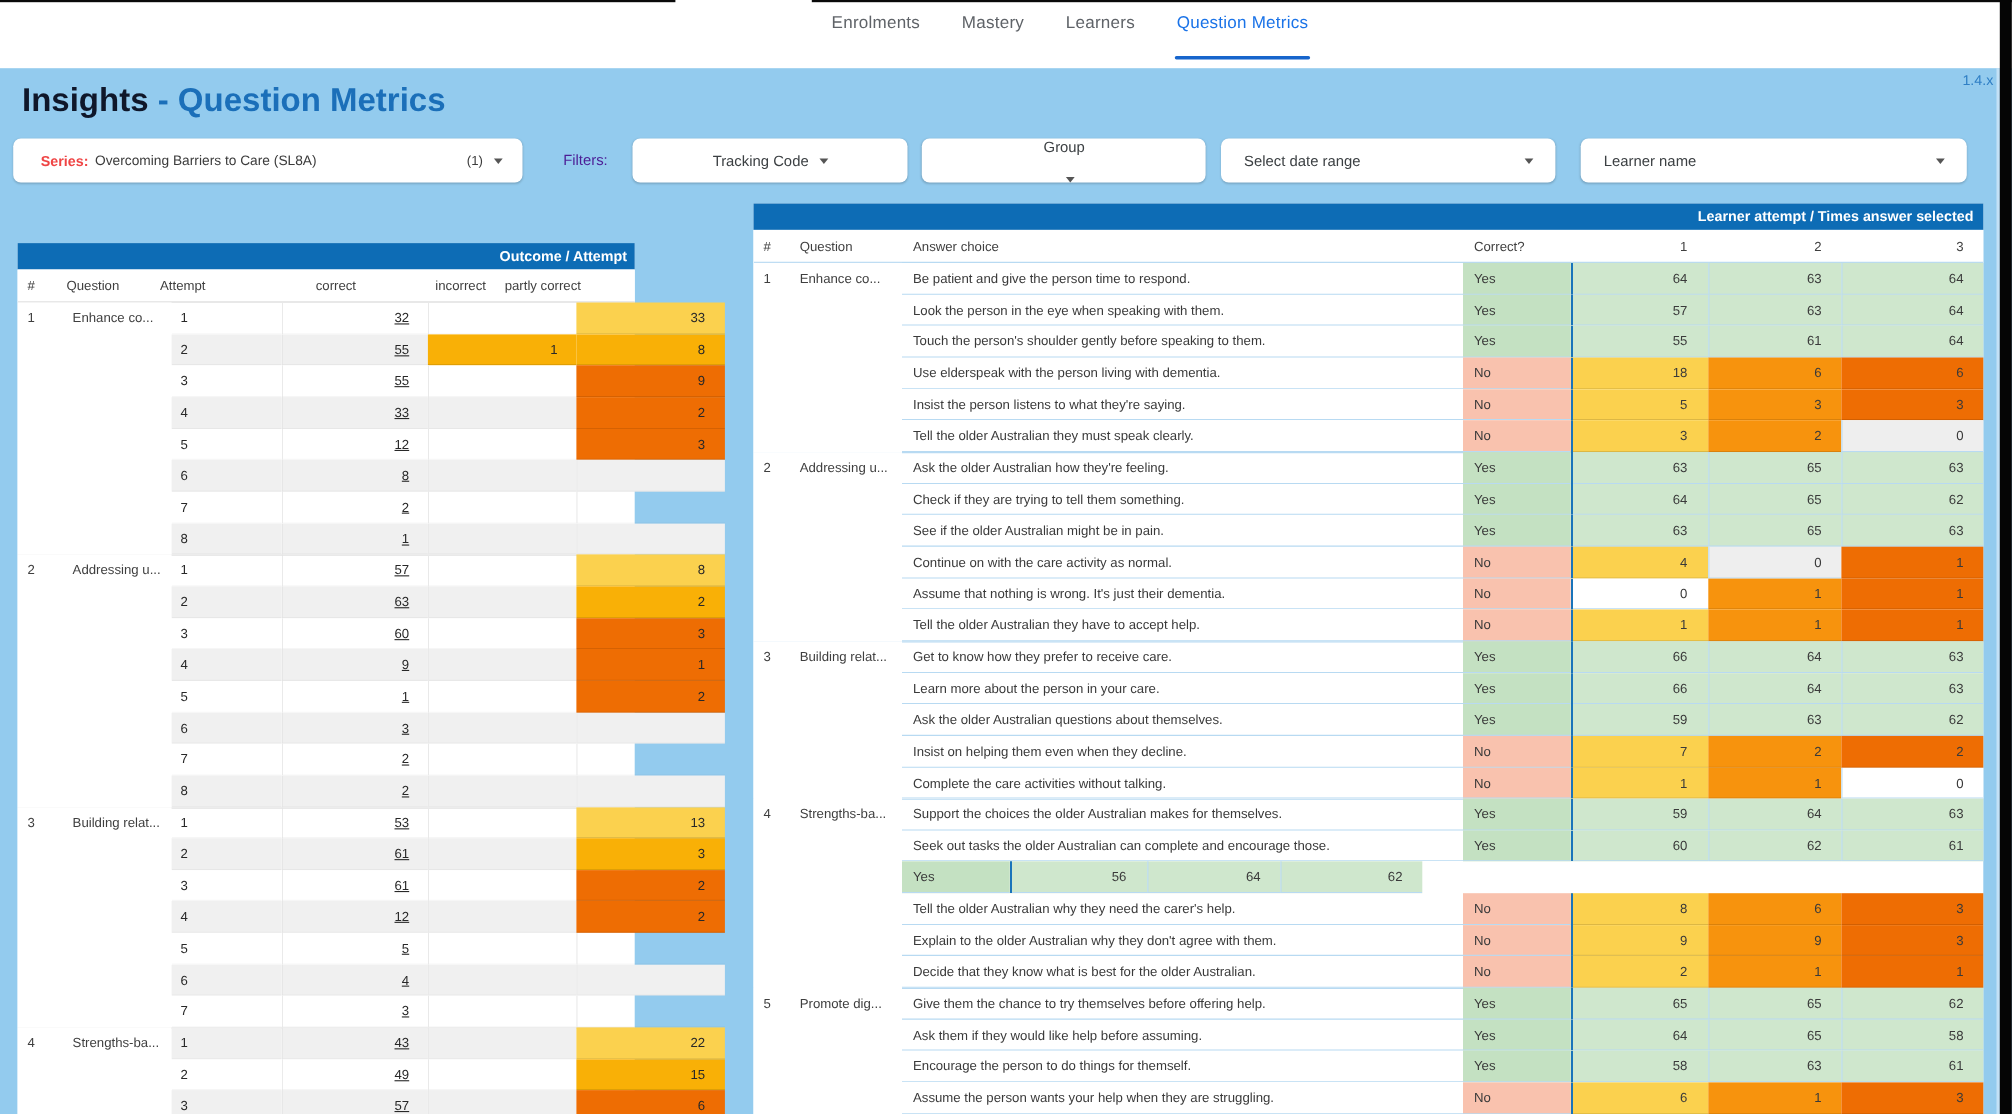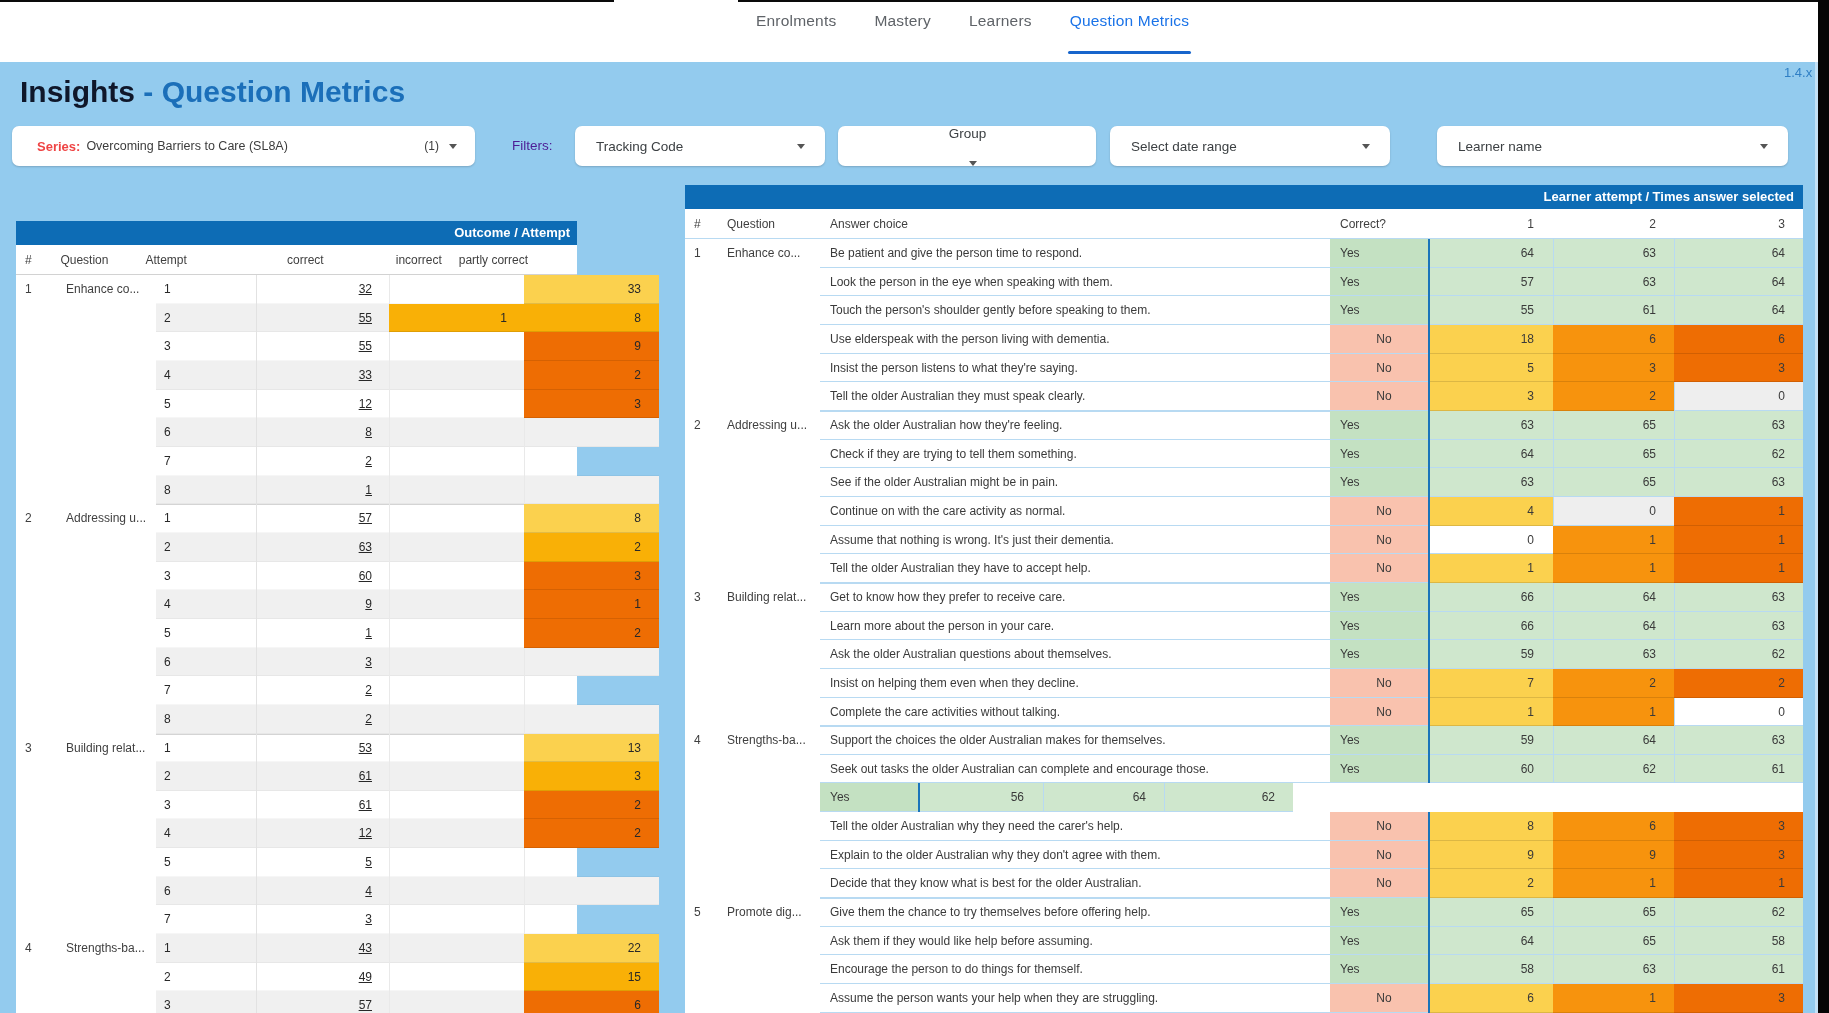--- a/index.html
+++ b/index.html
@@ -34,23 +34,23 @@
   #series-box { left:12px; width:463px; padding:0 18px 0 25px; }
   #series-box .s-label { font-size:13px; font-weight:bold; color:#ef4444; }
   #series-box .s-value { font-size:12.5px; color:#3c3c3c; margin-left:6px; white-space:nowrap; }
   #series-box .s-count { font-size:12px; color:#3c3c3c; margin-left:auto; }
   .caret { width:0; height:0; border-left:4px solid transparent; border-right:4px solid transparent;
     border-top:5px solid #555; margin-left:10px; flex:none; }
   #filters-label { position:absolute; left:512px; top:64px; height:40px; line-height:40px;
     font-size:13.5px; color:#4c1d95; }
   .dd { justify-content:space-between; padding:0 20px 0 21px; }
   .dd .dd-label { font-size:13.5px; color:#3c4043; white-space:nowrap; }
-  #dd-tracking { left:575px; width:250px; }
+  #dd-tracking { left:575px; width:250px;justify-content:center; }
   #dd-group { left:838px; width:258px;flex-direction:column; }
-  #dd-date { left:1110px; width:280px; }
+  #dd-date { left:1110px; width:304px; }
   #dd-learner { left:1437px; width:351px; }
 
   
   .dtable { position:absolute; top:123px; background:#fff; }
   #left-table { left:16px; width:561px;margin-top:36px; }
   #right-table { left:685px; width:1118px; }
   .t-band { height:24px; line-height:24px; background:var(--band); color:#fff; font-weight:bold;
     font-size:13px; text-align:right; }
   #left-table .t-band { padding-right:7px; }
   #right-table .t-band { padding-right:9px; }
@@ -112,21 +112,21 @@
 
   
   .cell.k-y1 { background:var(--y1) !important; }
   .cell.k-y2 { background:var(--y2) !important; }
   .cell.k-o2 { background:var(--o2) !important; }
   .cell.k-o3 { background:var(--o3) !important; }
   .cell.k-g  { background:var(--green) !important; }
   .cell.k-z  { background:var(--zero) !important; }
   .cell.k-w  { background:#ffffff !important; }
   .cell.k-yes { background:var(--yes) !important; }
-  .cell.k-no  { background:var(--no) !important;text-align:center; }
+  .cell.k-no  { background:var(--no) !important; }
   #left-table .cell.k-y1, #left-table .cell.k-y2, #left-table .cell.k-o3 {
     box-shadow:inset 0 -1px 0 rgba(0,0,0,0.10); }
   #right-table .c-1.k-y1, #right-table .c-1.k-y2, #right-table .c-1.k-o2, #right-table .c-1.k-o3 {
     box-shadow:inset 2px 0 0 var(--strongline), inset 0 -1px 0 rgba(0,0,0,0.12); }
   #right-table .c-2.k-y1, #right-table .c-2.k-o2, #right-table .c-2.k-o3,
   #right-table .c-3.k-y1, #right-table .c-3.k-o2, #right-table .c-3.k-o3 {
     box-shadow:inset 0 -1px 0 rgba(0,0,0,0.12); }
 
   
   #scroll-strip { position:absolute; left:1815px; top:62px; width:3px; height:951px; background:#c3e1f6; z-index:28; }

